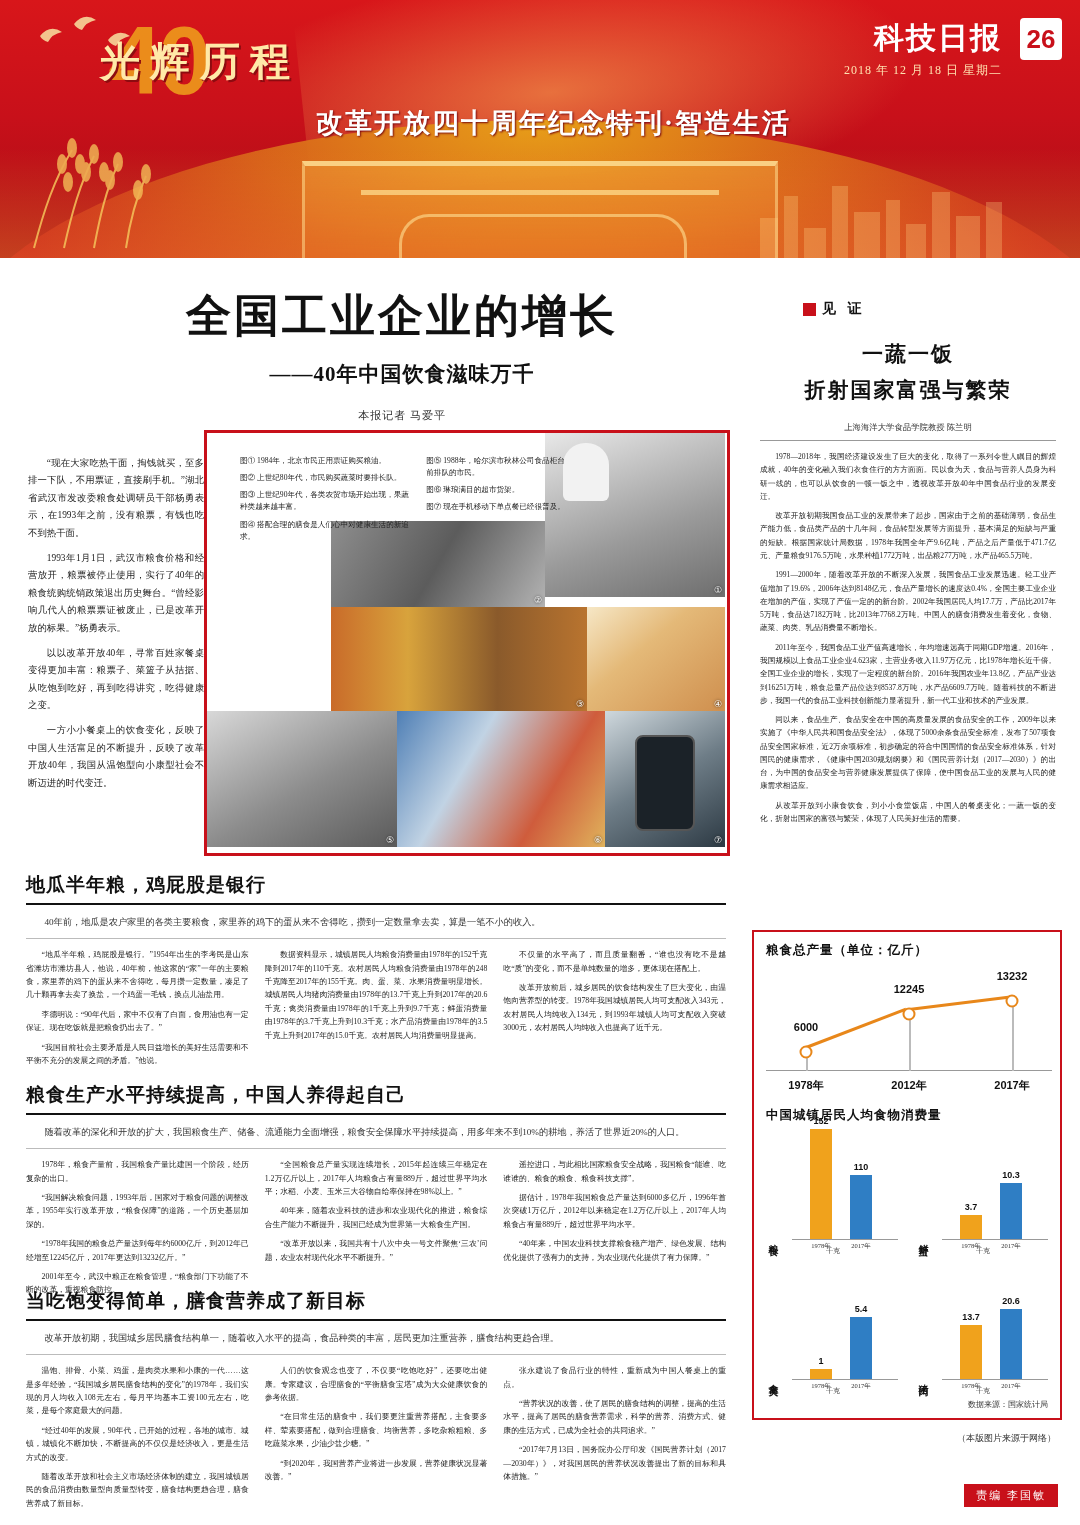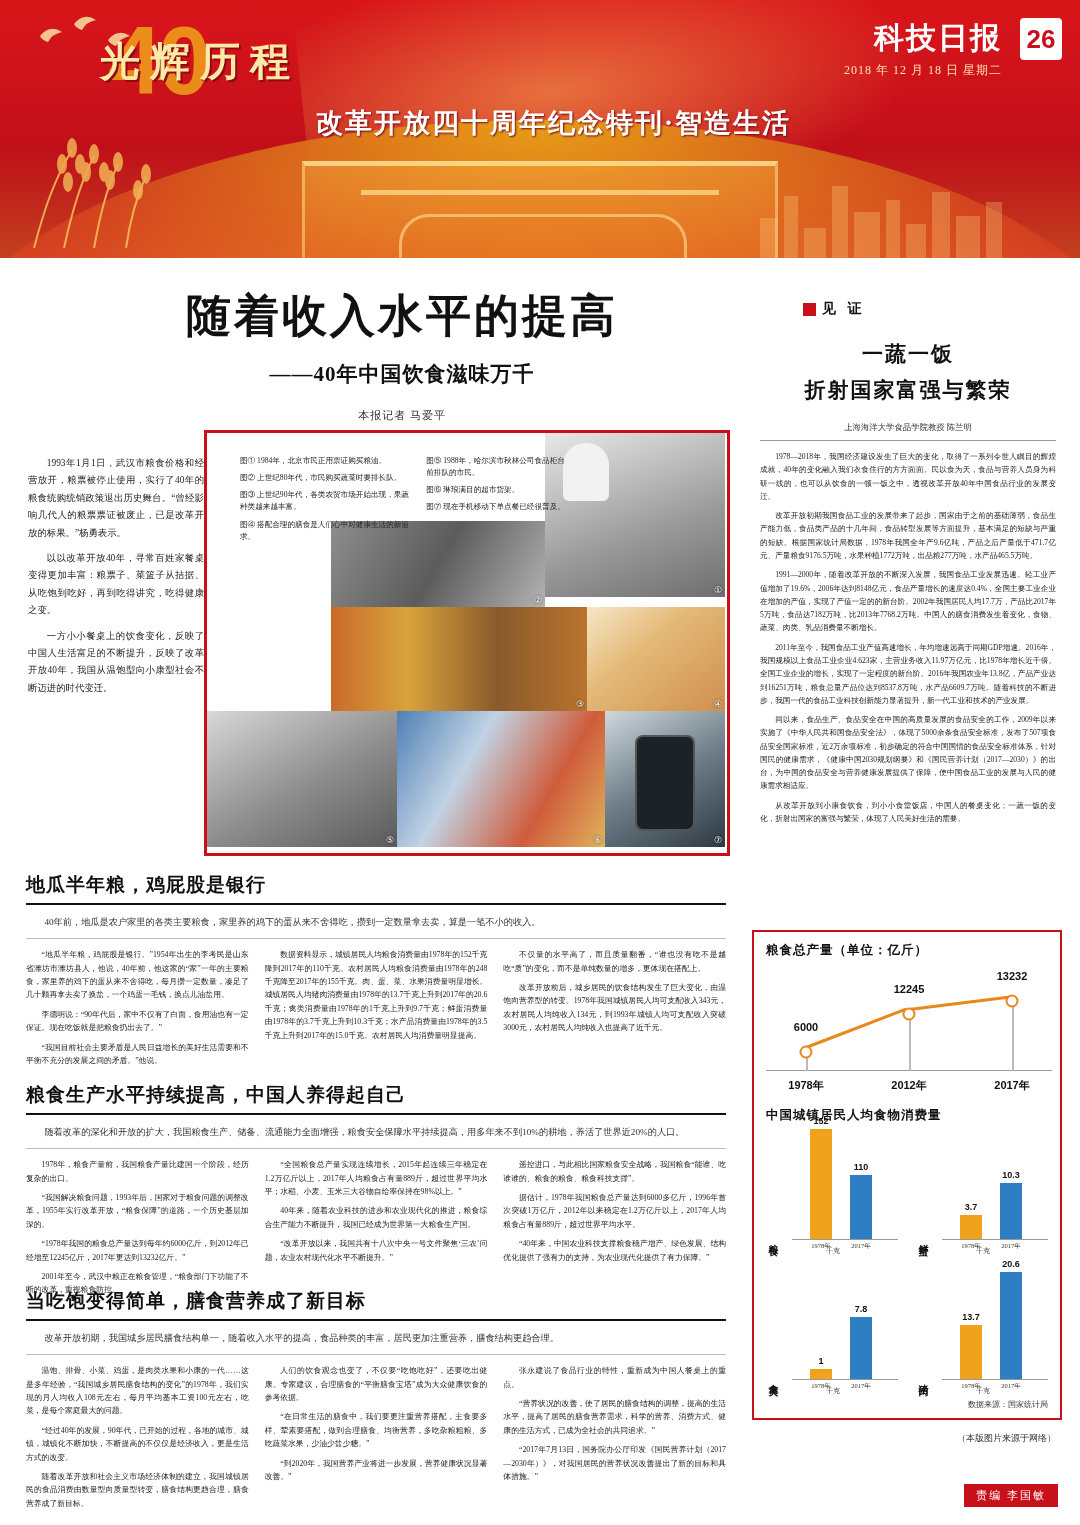--- a/index.html
+++ b/index.html
@@ -264,26 +264,27 @@
   </svg>
   <div class="mast-40">40</div>
   <div class="mast-title">光辉历程</div>
   <div class="mast-sub">改革开放四十周年纪念特刊·智造生活</div>
   <div class="mast-paper">科技日报</div>
   <div class="mast-pagenum">26</div>
   <div class="mast-date">2018 年 12 月 18 日  星期二</div>
 </div>
 
 <div class="headline">
-  <h1>随着收入水平的提高</h1>
+  <h1>全国工业企业的增长</h1>
   <h2>——40年中国饮食滋味万千</h2>
   <div class="byline">本报记者 马爱平</div>
 </div>
 
 <div class="intro-col">
+  <p>“现在大家吃热干面，掏钱就买，至多排一下队，不用票证，直接刷手机。”湖北省武汉市发改委粮食处调研员干部杨勇表示，在1993年之前，没有粮票，有钱也吃不到热干面。</p>
   <p>1993年1月1日，武汉市粮食价格和经营放开，粮票被停止使用，实行了40年的粮食统购统销政策退出历史舞台。“曾经影响几代人的粮票票证被废止，已是改革开放的标果。”杨勇表示。</p>
   <p>以以改革开放40年，寻常百姓家餐桌变得更加丰富：粮票子、菜篮子从拮据、从吃饱到吃好，再到吃得讲究，吃得健康之变。</p>
   <p>一方小小餐桌上的饮食变化，反映了中国人生活富足的不断提升，反映了改革开放40年，我国从温饱型向小康型社会不断迈进的时代变迁。</p>
 </div>
 
 <div class="photos">
   <div class="ph ph0"></div>
   <div class="ph ph1">
       <span class="num">①</span>
     </div>
@@ -460,34 +461,34 @@
     </div>
 
     <div class="bgrp" style="left:0;top:140px">
       <div class="gl">禽类</div>
       <div class="base"></div>
       <div class="bar o" style="left:44px;height:10px">
         <span class="v">1</span>
         <span class="yl">1978年</span>
       </div>
       <div class="bar b" style="left:84px;height:62px">
-        <span class="v">7.8</span>
+        <span class="v">5.4</span>
         <span class="yl">2017年</span>
       </div>
       <div class="unit">千克</div>
     </div>
 
     <div class="bgrp" style="left:150px;top:140px">
       <div class="gl">猪肉</div>
       <div class="base"></div>
       <div class="bar o" style="left:44px;height:54px">
         <span class="v">13.7</span>
         <span class="yl">1978年</span>
       </div>
-      <div class="bar b" style="left:84px;height:107px">
+      <div class="bar b" style="left:84px;height:70px">
         <span class="v">20.6</span>
         <span class="yl">2017年</span>
       </div>
       <div class="unit">千克</div>
     </div>
   </div>
 
   <div class="source">数据来源：国家统计局</div>
 </div>
 

